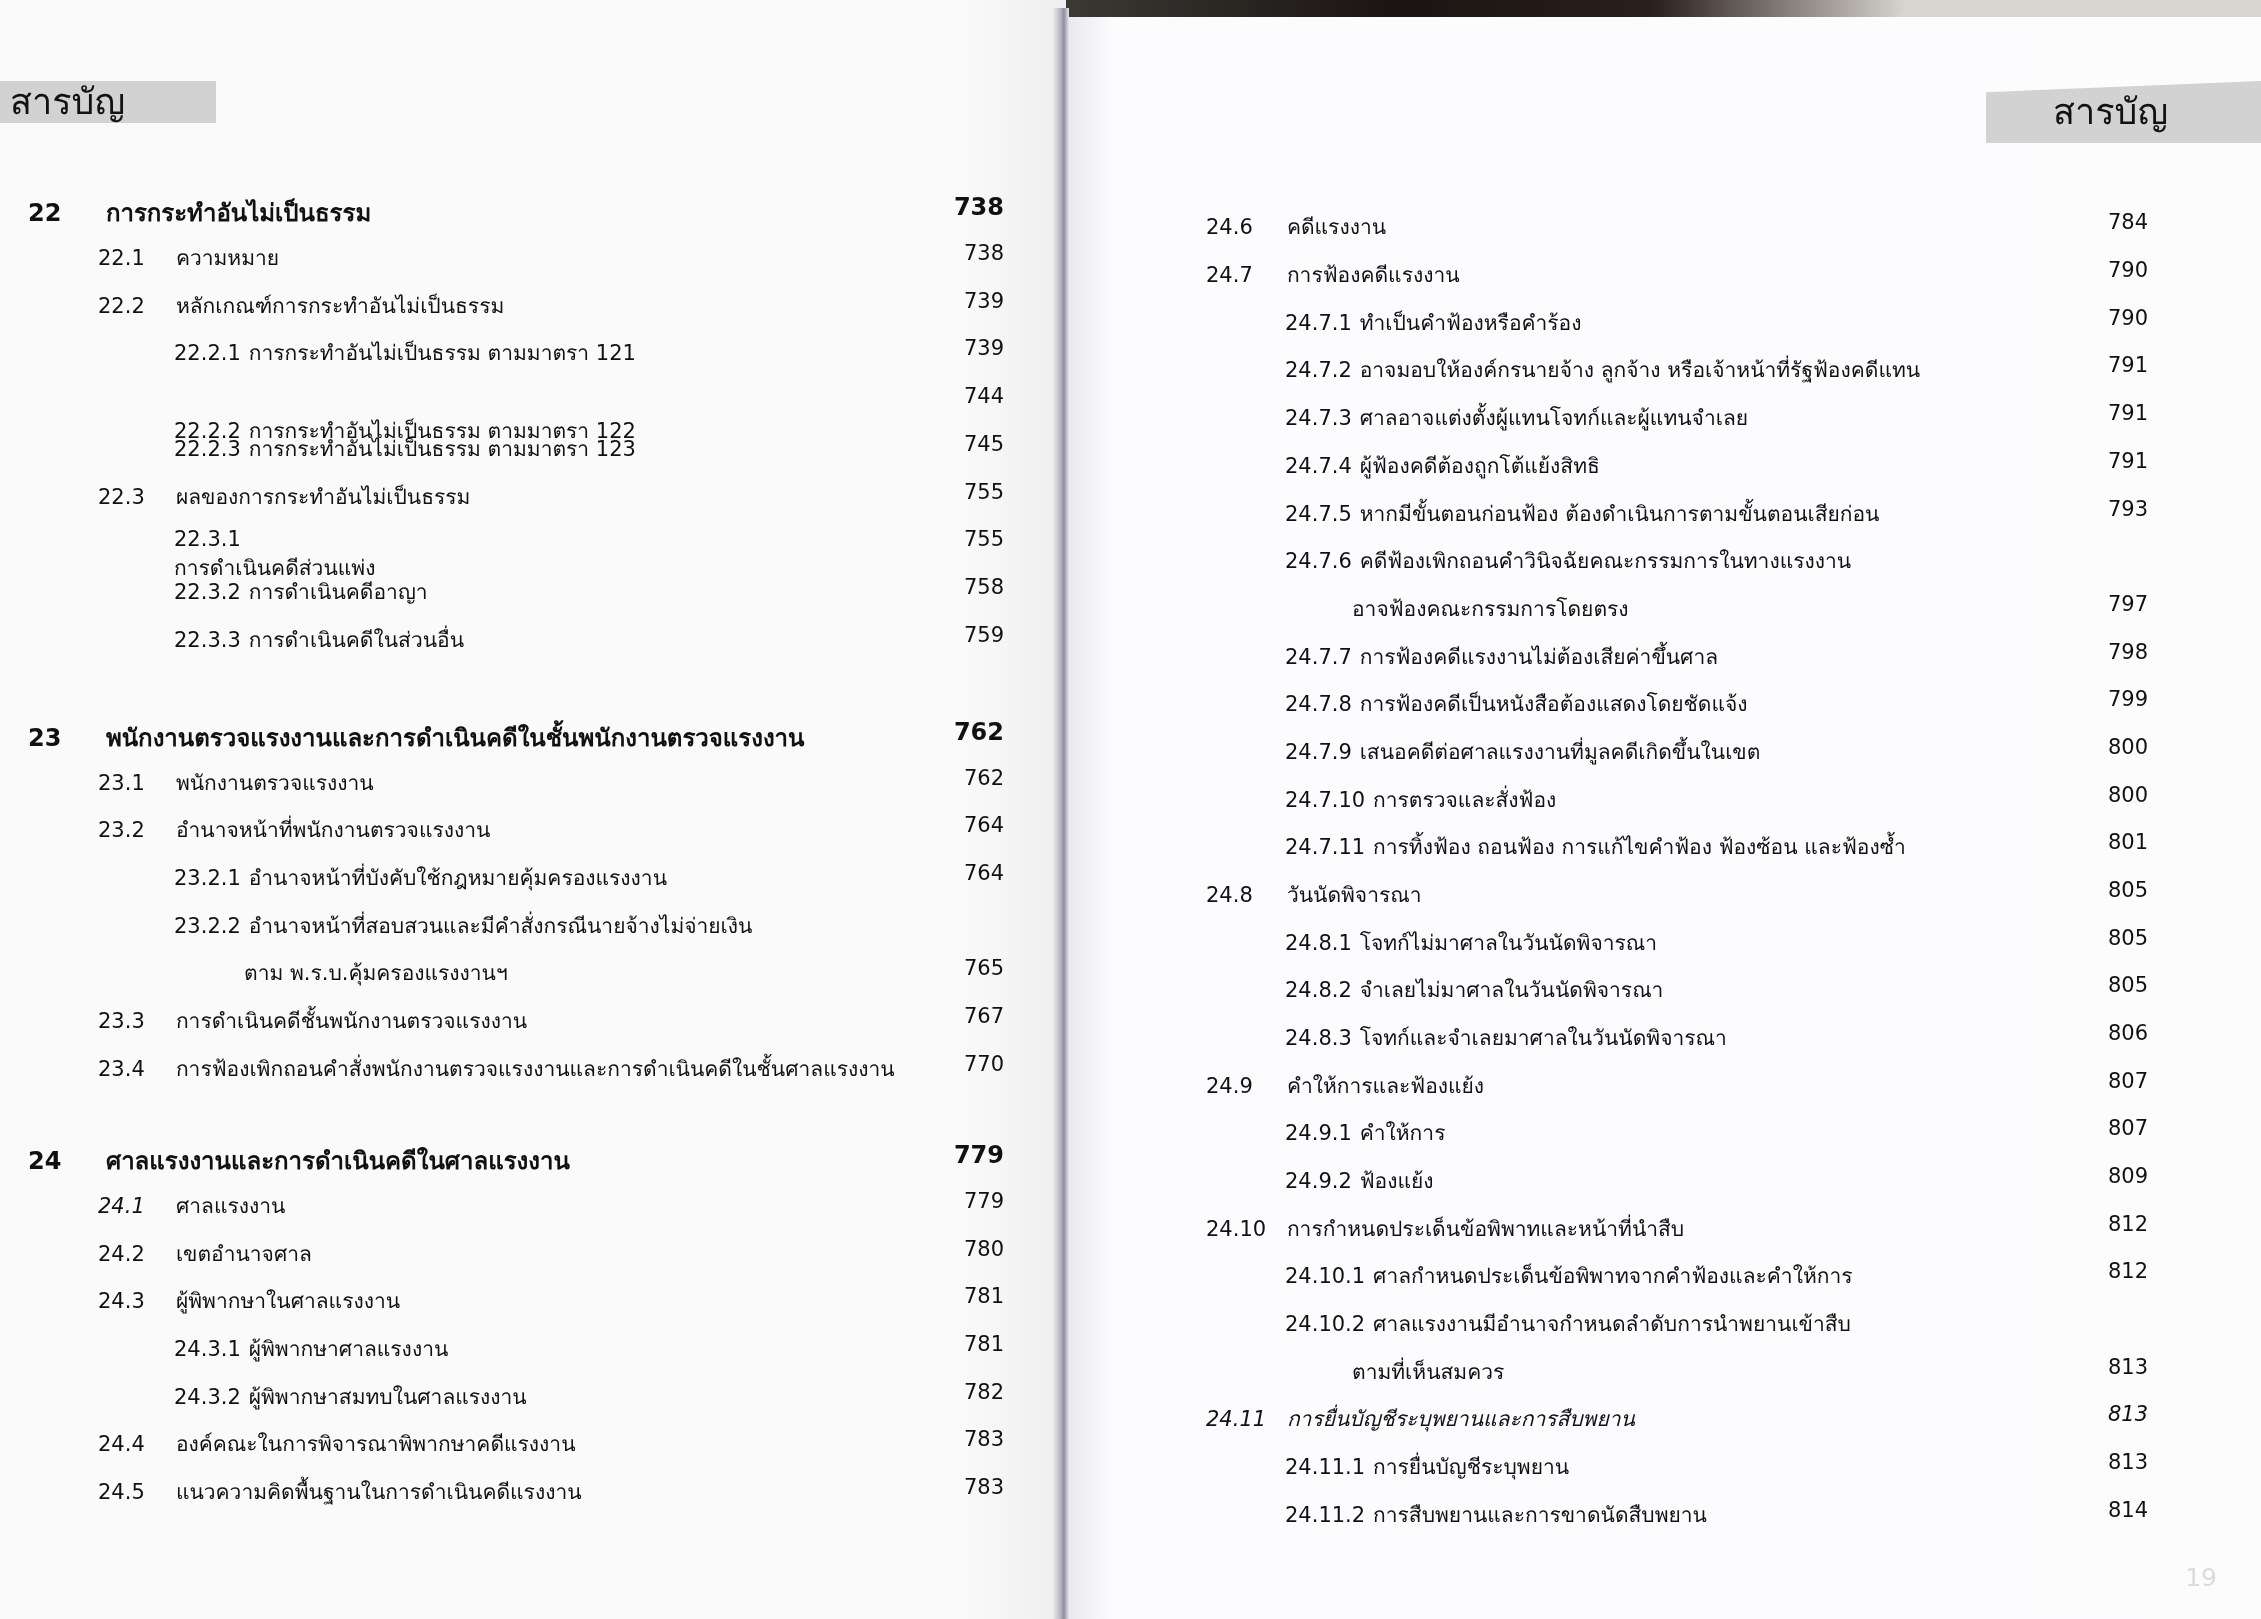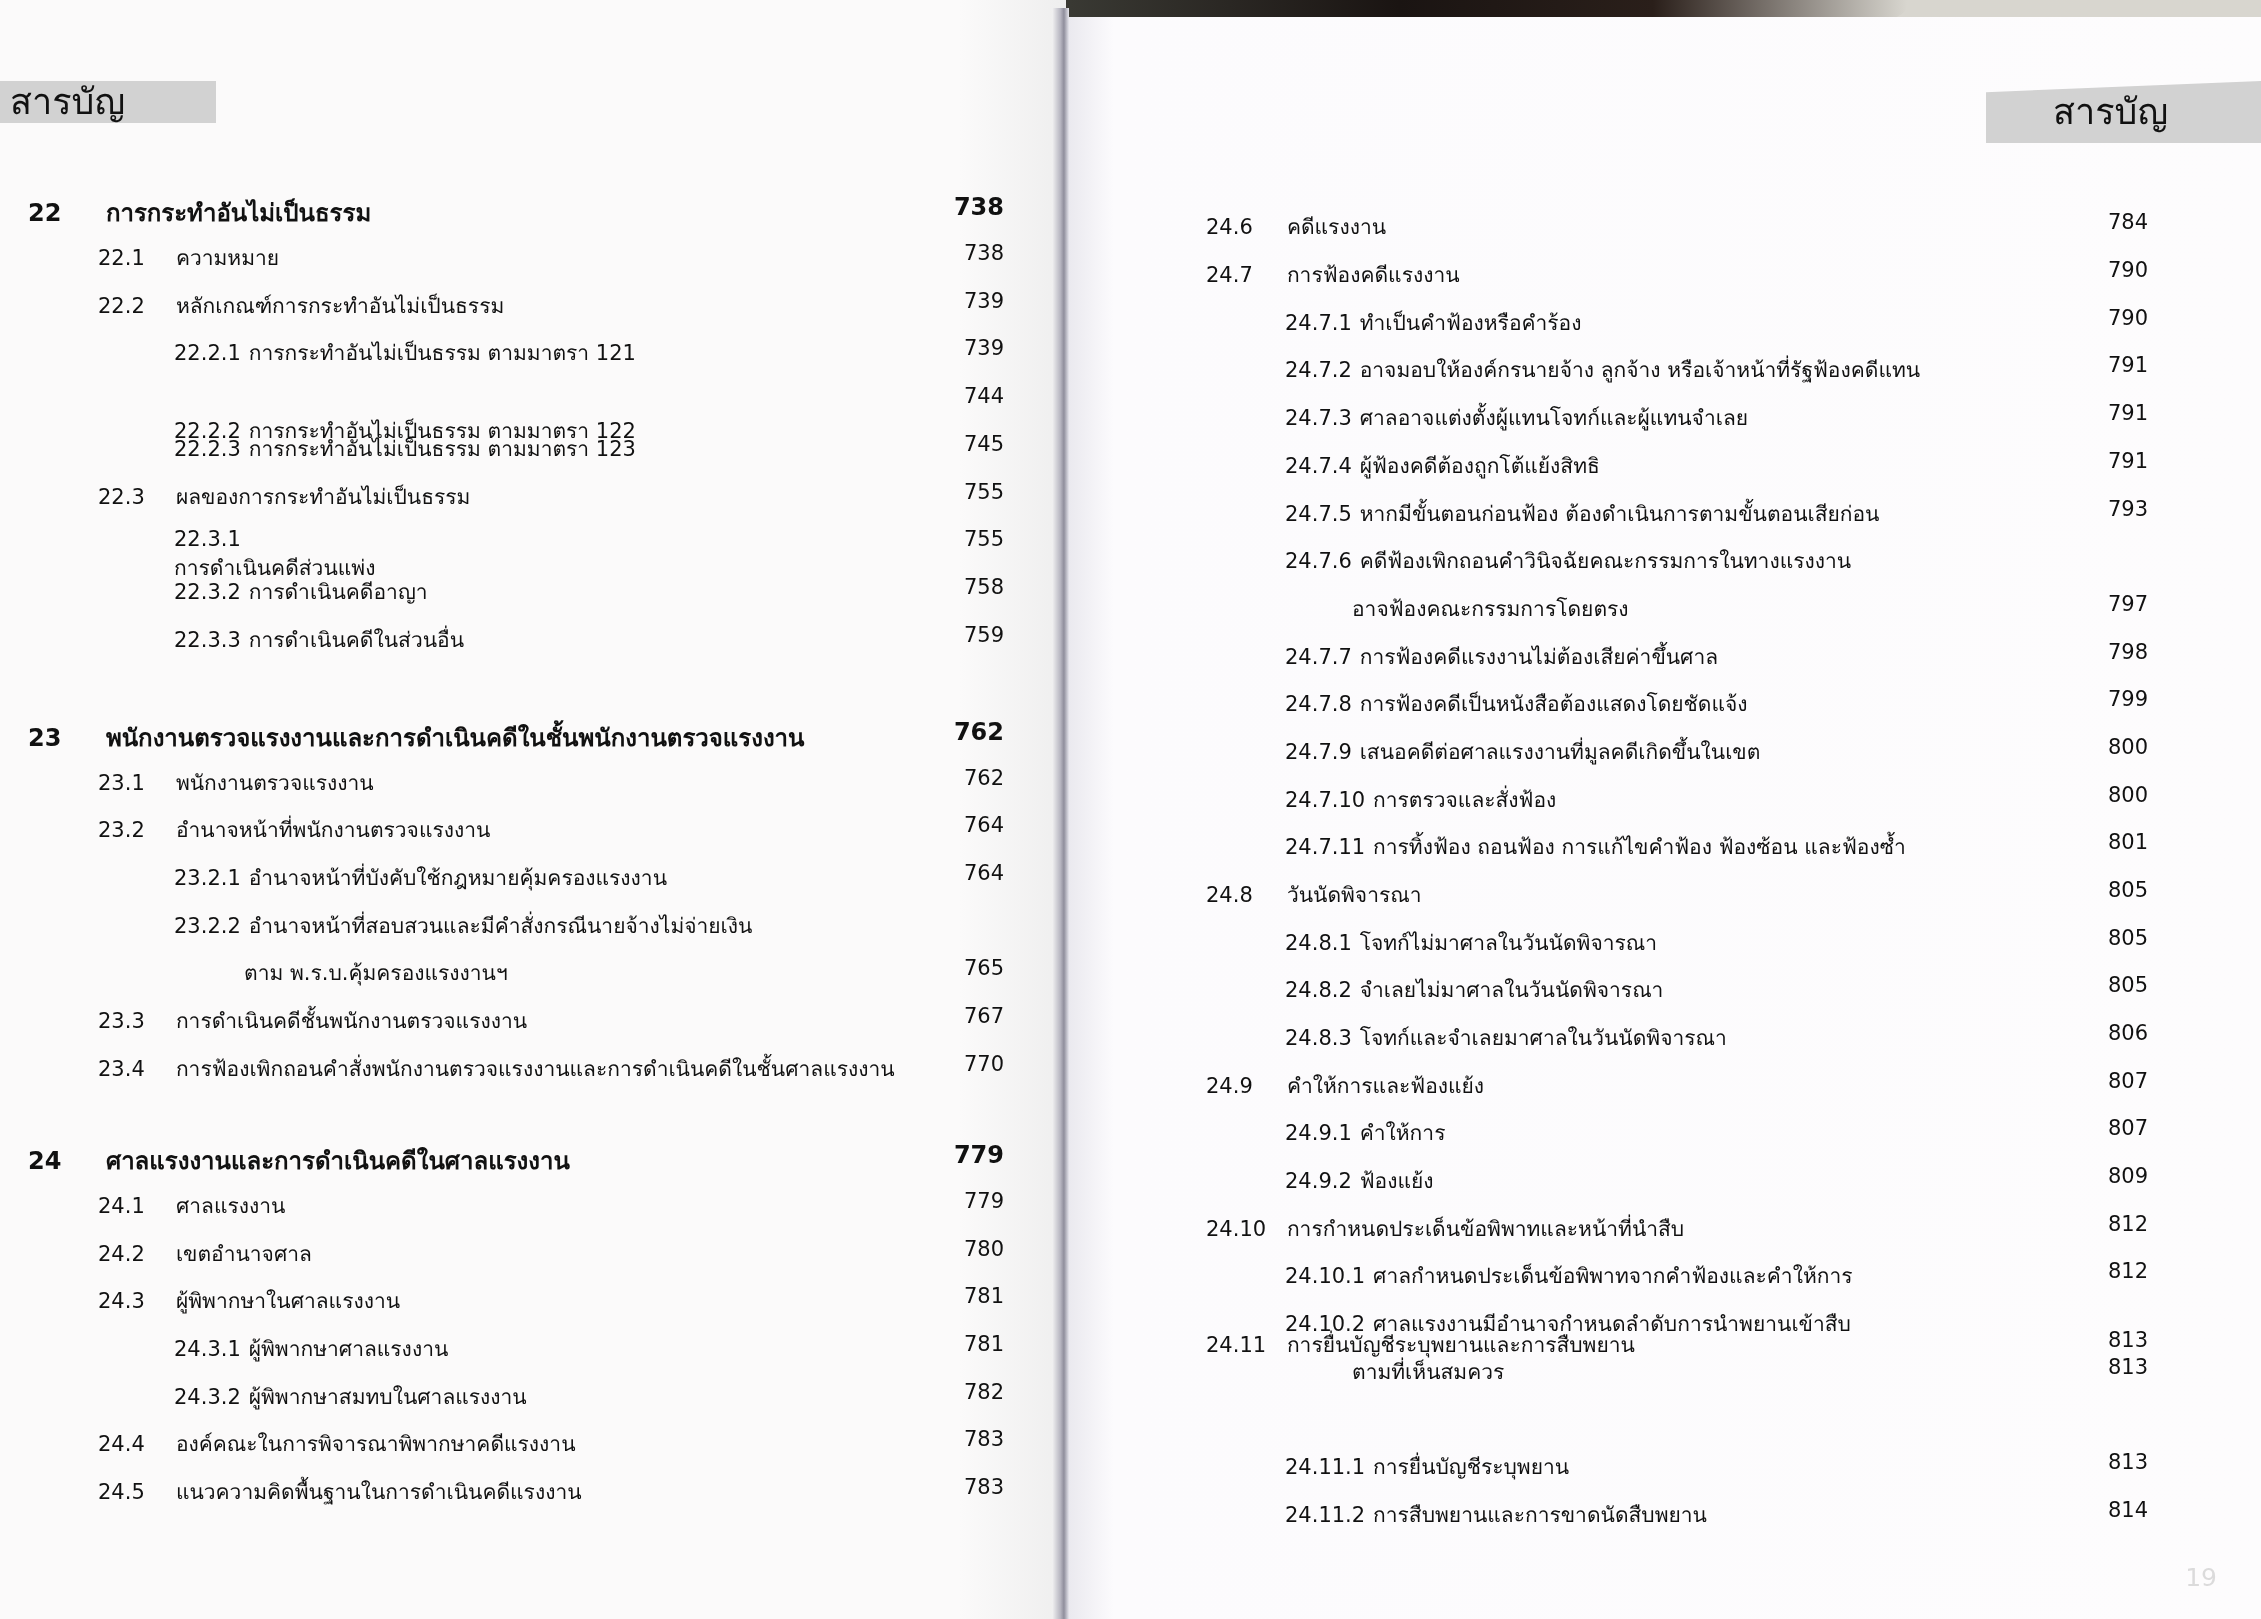--- a/index.html
+++ b/index.html
@@ -143,21 +143,21 @@
         <span class="num" style="margin-left: 70px; min-width: 70px; padding-right: 7.9px;">23.4</span>
         <span class="title">การฟ้องเพิกถอนคำสั่งพนักงานตรวจแรงงานและการดำเนินคดีในชั้นศาลแรงงาน</span>
         <span class="page-no">770</span>
       </div>
       <div class="row chapter" style="top: 1141px;">
         <span class="num" style="margin-left: 0px; min-width: 70px; padding-right: 7.9px;">24</span>
         <span class="title">ศาลแรงงานและการดำเนินคดีในศาลแรงงาน</span>
         <span class="page-no">779</span>
       </div>
       <div class="row" style="top: 1189px;">
-        <span class="num" style="margin-left: 70px; min-width: 70px; padding-right: 7.9px;">24.1</span>
+        <span class="num" style="margin-left: 70px; min-width: 70px; padding-right: 7.9px; font-style: italic;">24.1</span>
         <span class="title">ศาลแรงงาน</span>
         <span class="page-no">779</span>
       </div>
       <div class="row" style="top: 1237px;">
         <span class="num" style="margin-left: 70px; min-width: 70px; padding-right: 7.9px;">24.2</span>
         <span class="title">เขตอำนาจศาล</span>
         <span class="page-no">780</span>
       </div>
       <div class="row" style="top: 1284px;">
         <span class="num" style="margin-left: 70px; min-width: 70px; padding-right: 7.9px;">24.3</span>
@@ -310,21 +310,21 @@
       <div class="row" style="top: 1290px;">
         <span class="num" style="margin-left: 79px; min-width: 0px; padding-right: 7.9px;">24.10.2</span>
         <span class="title">ศาลแรงงานมีอำนาจกำหนดลำดับการนำพยานเข้าสืบ</span>
         <span class="page-no"></span>
       </div>
       <div class="row" style="top: 1338px;">
         <span class="num" style="margin-left: 146px; min-width: 0px;"></span>
         <span class="title">ตามที่เห็นสมควร</span>
         <span class="page-no">813</span>
       </div>
-      <div class="row" style="top: 1311px;">
+      <div class="row" style="top: 1385px; font-style: italic;">
         <span class="num" style="margin-left: 0px; min-width: 73px; padding-right: 7.9px;">24.11</span>
         <span class="title">การยื่นบัญชีระบุพยานและการสืบพยาน</span>
         <span class="page-no">813</span>
       </div>
       <div class="row" style="top: 1433px;">
         <span class="num" style="margin-left: 79px; min-width: 0px; padding-right: 7.9px;">24.11.1</span>
         <span class="title">การยื่นบัญชีระบุพยาน</span>
         <span class="page-no">813</span>
       </div>
       <div class="row" style="top: 1481px;">

